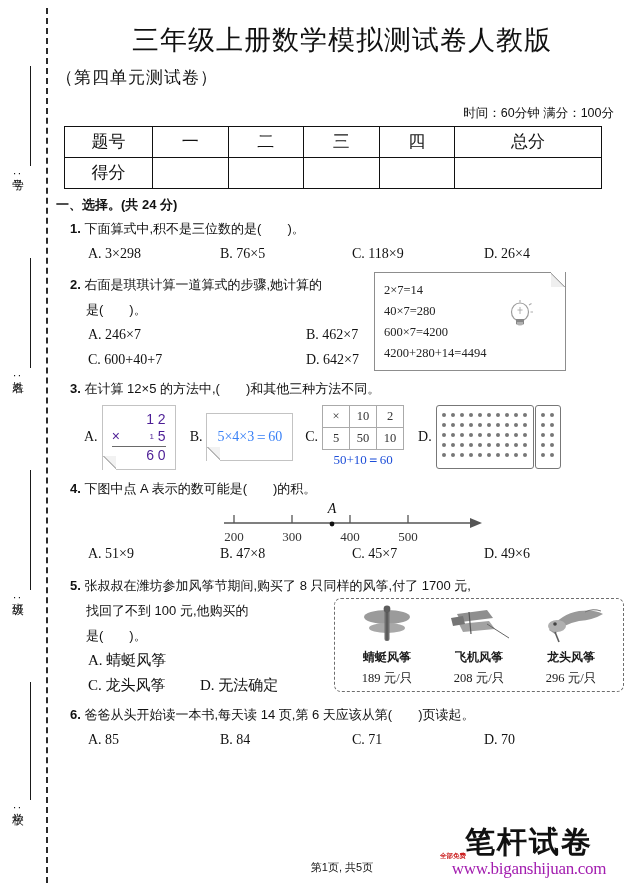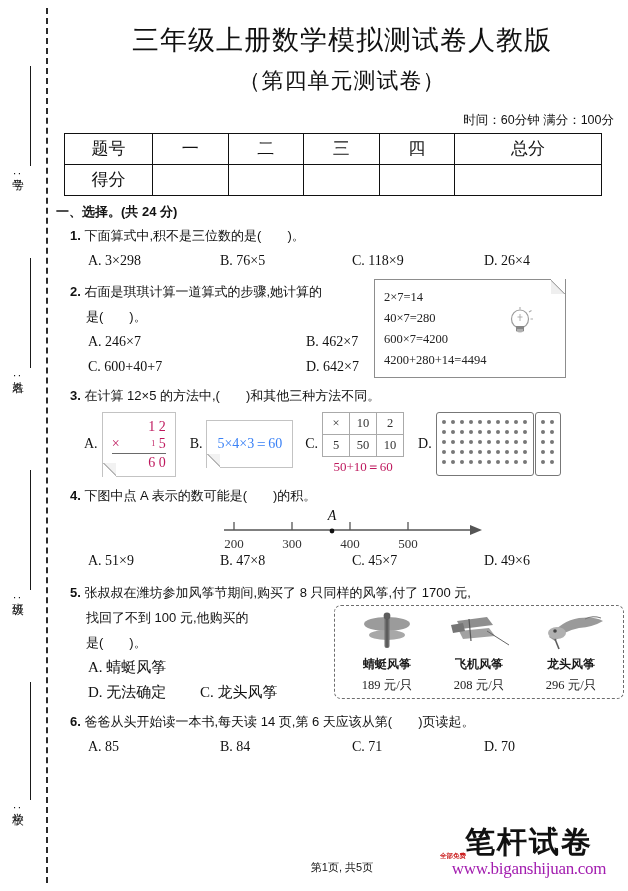--- a/index.html
+++ b/index.html
@@ -48,22 +48,21 @@
 
   .title {
     text-align: center;
     font-size: 27px;
     font-family: "Liberation Serif", "DejaVu Serif", serif;
     letter-spacing: 1px;
     margin-top: 24px;
     line-height: 1.25;
   }
   .subtitle {
-    text-align: center;
-    font-size: 22px;
+    font-size: 17px;
     letter-spacing: 1px;
     margin-top: 8px;
   }
   .meta {
     text-align: right;
     font-size: 12.5px;
     margin-top: 16px;
     padding-right: 14px;
     font-family: "Liberation Sans", "DejaVu Sans", sans-serif;
   }
@@ -144,35 +143,35 @@
     background: #fff;
     padding: 5px 9px;
   }
   .card .fold {
     position: absolute; left: -1px; bottom: -1px;
     width: 14px; height: 14px;
     background: linear-gradient(45deg, #ffffff 50%, #cfcfcf 50%, #9a9a9a 54%, #f2f2f2 58%);
     border-left: 1px solid #c3c3c3;
   }
   .vmul {
-    font-family: Liberation Serif, serif;
-    font-size: 14px; color: #be185d; text-align: right;
+    font-family: Liberation Sans, sans-serif;
+    font-size: 14px; color: #4c1d95; text-align: right;
     line-height: 17px; width: 54px;
   }
   .vmul .r2 { border-bottom: 1px solid #6a6a6a; padding-bottom: 1px; }
   .vmul .carry { font-size: 8px; vertical-align: 2px; }
   .bcard { font-size: 14px; color: #3b82f6; font-family: "Liberation Serif", serif; padding: 14px 10px; }
 
   table.grid3 { border-collapse: collapse; }
   table.grid3 td {
     border: 1px solid #aaa; width: 27px; height: 22px;
     text-align: center; font-size: 12.5px; color: #333;
     font-family: "Liberation Serif", "DejaVu Serif", serif;
   }
-  .sumline { font-size: 13px; color: #be185d; text-align: center; margin-top: 1px; font-family: "Liberation Serif", serif; }
+  .sumline { font-size: 13px; color: #1d4ed8; text-align: center; margin-top: 1px; font-family: "Liberation Serif", serif; }
 
   .dotbox { border: 1px solid #777; border-radius: 3px; padding: 3px 2px; display: inline-block; vertical-align: middle; }
 
   
   .numline { position: relative; height: 46px; margin-left: 150px; width: 270px; }
 
   
   .q5wrap { display: flex; align-items: flex-start; }
   .q5text { width: 262px; }
   .kitebox {
@@ -454,22 +453,22 @@
         <span>张叔叔在潍坊参加风筝节期间,购买了 8 只同样的风筝,付了 1700 元,</span>
       </div>
       <div class="q5wrap">
         <div class="q5text">
           <div class="qline" style="margin-left:16px;">找回了不到 100 元,他购买的</div>
           <div class="qline" style="margin-left:16px;">是(　　)。</div>
           <div class="opts cn">
             <span>A. 蜻蜓风筝</span>
           </div>
           <div class="opts cn">
+            <span>C. 龙头风筝</span>
             <span>D. 无法确定</span>
-            <span>C. 龙头风筝</span>
           </div>
         </div>
         <div class="kitebox">
           <div class="kite">
             <svg width="76" height="40" viewBox="0 0 76 40">
               <ellipse cx="38" cy="13" rx="23" ry="7" fill="#9b9b9b"></ellipse>
               <ellipse cx="38" cy="24" rx="18" ry="5" fill="#a8a8a8"></ellipse>
               <rect x="35.5" y="4" width="5" height="33" rx="2" fill="#6e6e6e"></rect>
               <circle cx="38" cy="5" r="3.4" fill="#5d5d5d"></circle>
               <line x1="38" y1="8" x2="38" y2="36" stroke="#4a4a4a" stroke-width="1"></line>

